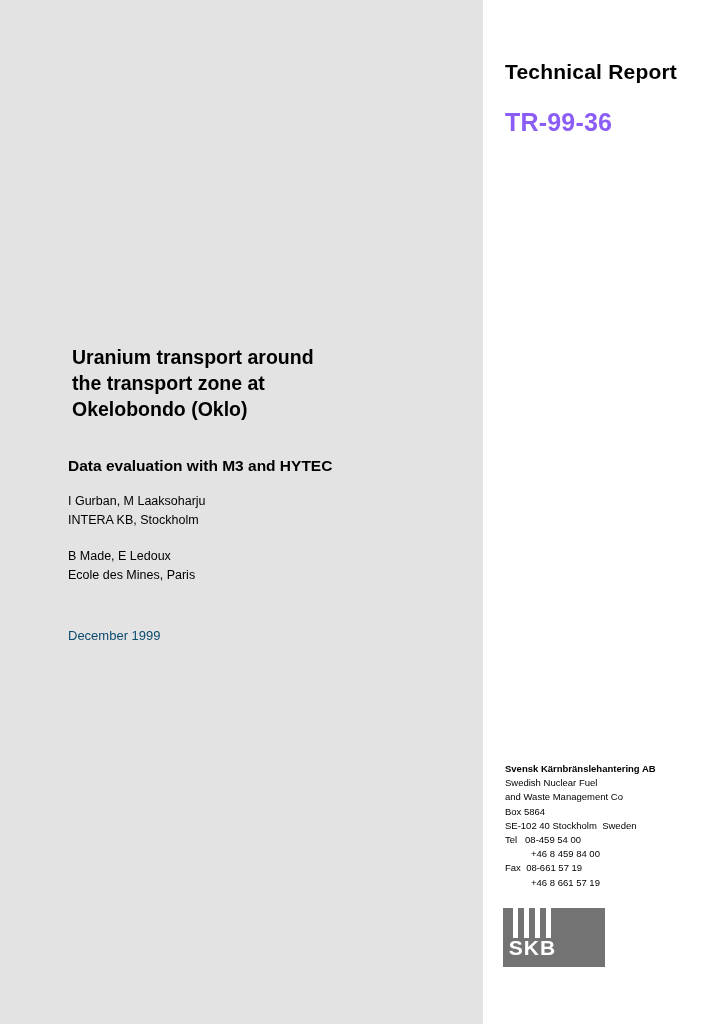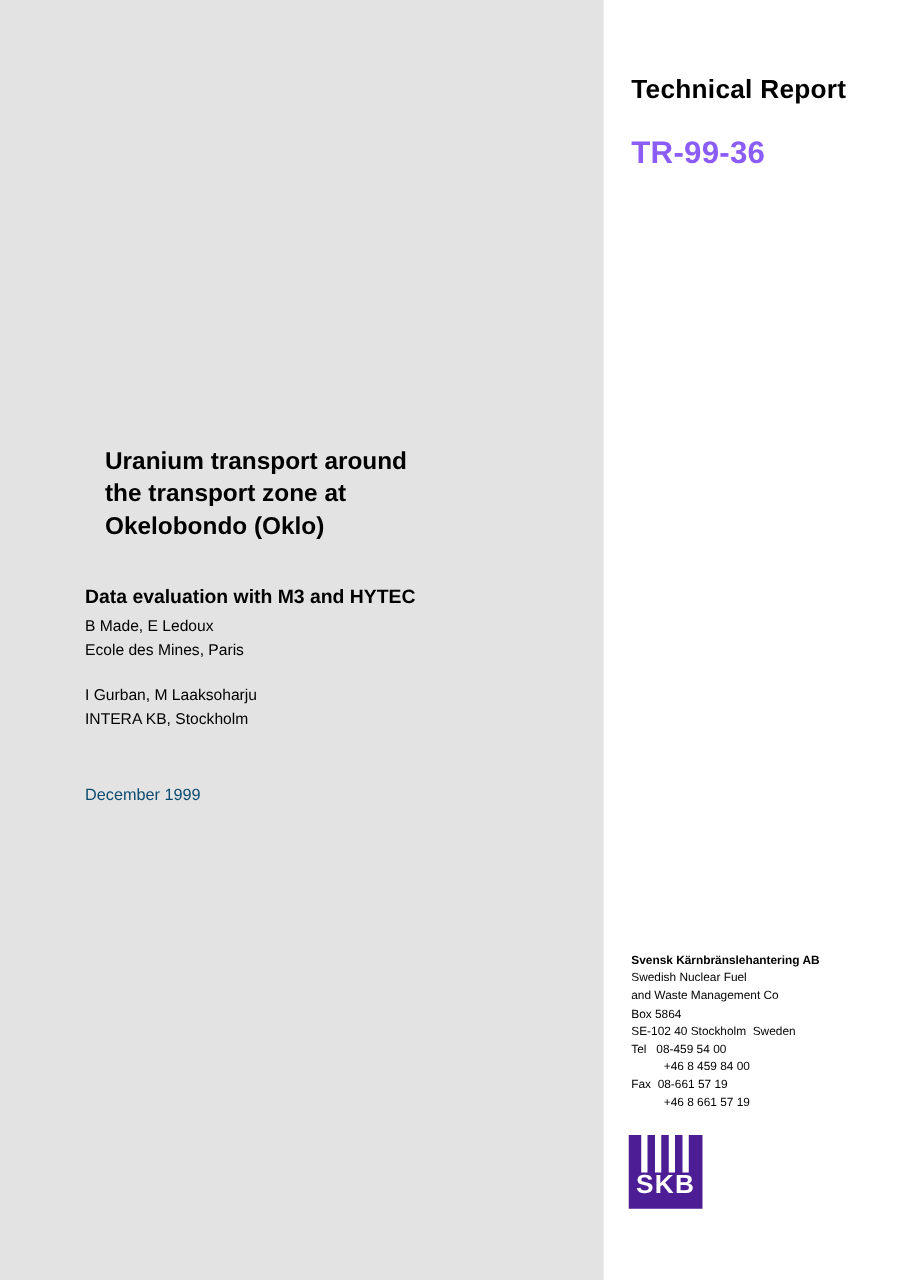--- a/index.html
+++ b/index.html
@@ -55,21 +55,21 @@
   .title-block {
     position: absolute;
     left: 68px;
     top: 340px;
     width: 390px;
   }
   .doc-title {
     font-size: 19.5px;
     font-weight: bold;
     line-height: 26px;
-    margin: 16px;
+    margin: 4px;
     color: #000;
   }
   .doc-subtitle {
     font-size: 15.5px;
     font-weight: bold;
     margin: 34px 0 0 0;
     line-height: 20px;
     color: #000;
   }
 
@@ -118,21 +118,22 @@
     white-space: pre;
   }
 
   
   .logo {
     position: absolute;
     left: 503px;
     top: 908px;
     width: 59px;
     height: 59px;
-    background: #4c1d95;
+    background: #737373;
+    padding-left: 43px;
   }
   .logo .bar {
     position: absolute;
     top: 0;
     width: 5px;
     height: 30px;
     background: #ffffff;
   }
   .logo .bar.b1 { left: 10px; }
   .logo .bar.b2 { left: 21px; }
@@ -165,26 +166,26 @@
     <h1 class="doc-title">
       <span>Uranium transport around</span><br>
       <span>the transport zone at</span><br>
       <span>Okelobondo (Oklo)</span>
     </h1>
     <h2 class="doc-subtitle">Data evaluation with M3 and HYTEC</h2>
   </div>
 
   <div class="authors">
     <div class="author-group">
+      <span class="author-line">I Gurban, M Laaksoharju</span>
+      <span class="author-line">INTERA KB, Stockholm</span>
+    </div>
+    <div class="author-group">
       <span class="author-line">B Made, E Ledoux</span>
       <span class="author-line">Ecole des Mines, Paris</span>
-    </div>
-    <div class="author-group">
-      <span class="author-line">I Gurban, M Laaksoharju</span>
-      <span class="author-line">INTERA KB, Stockholm</span>
     </div>
   </div>
 
   <div class="doc-date">December 1999</div>
 
   <div class="publisher">
     <span class="pub-line pub-name">Svensk Kärnbränslehantering AB</span>
     <span class="pub-line">Swedish Nuclear Fuel</span>
     <span class="pub-line">and Waste Management Co</span>
     <span class="pub-line">Box 5864</span>

